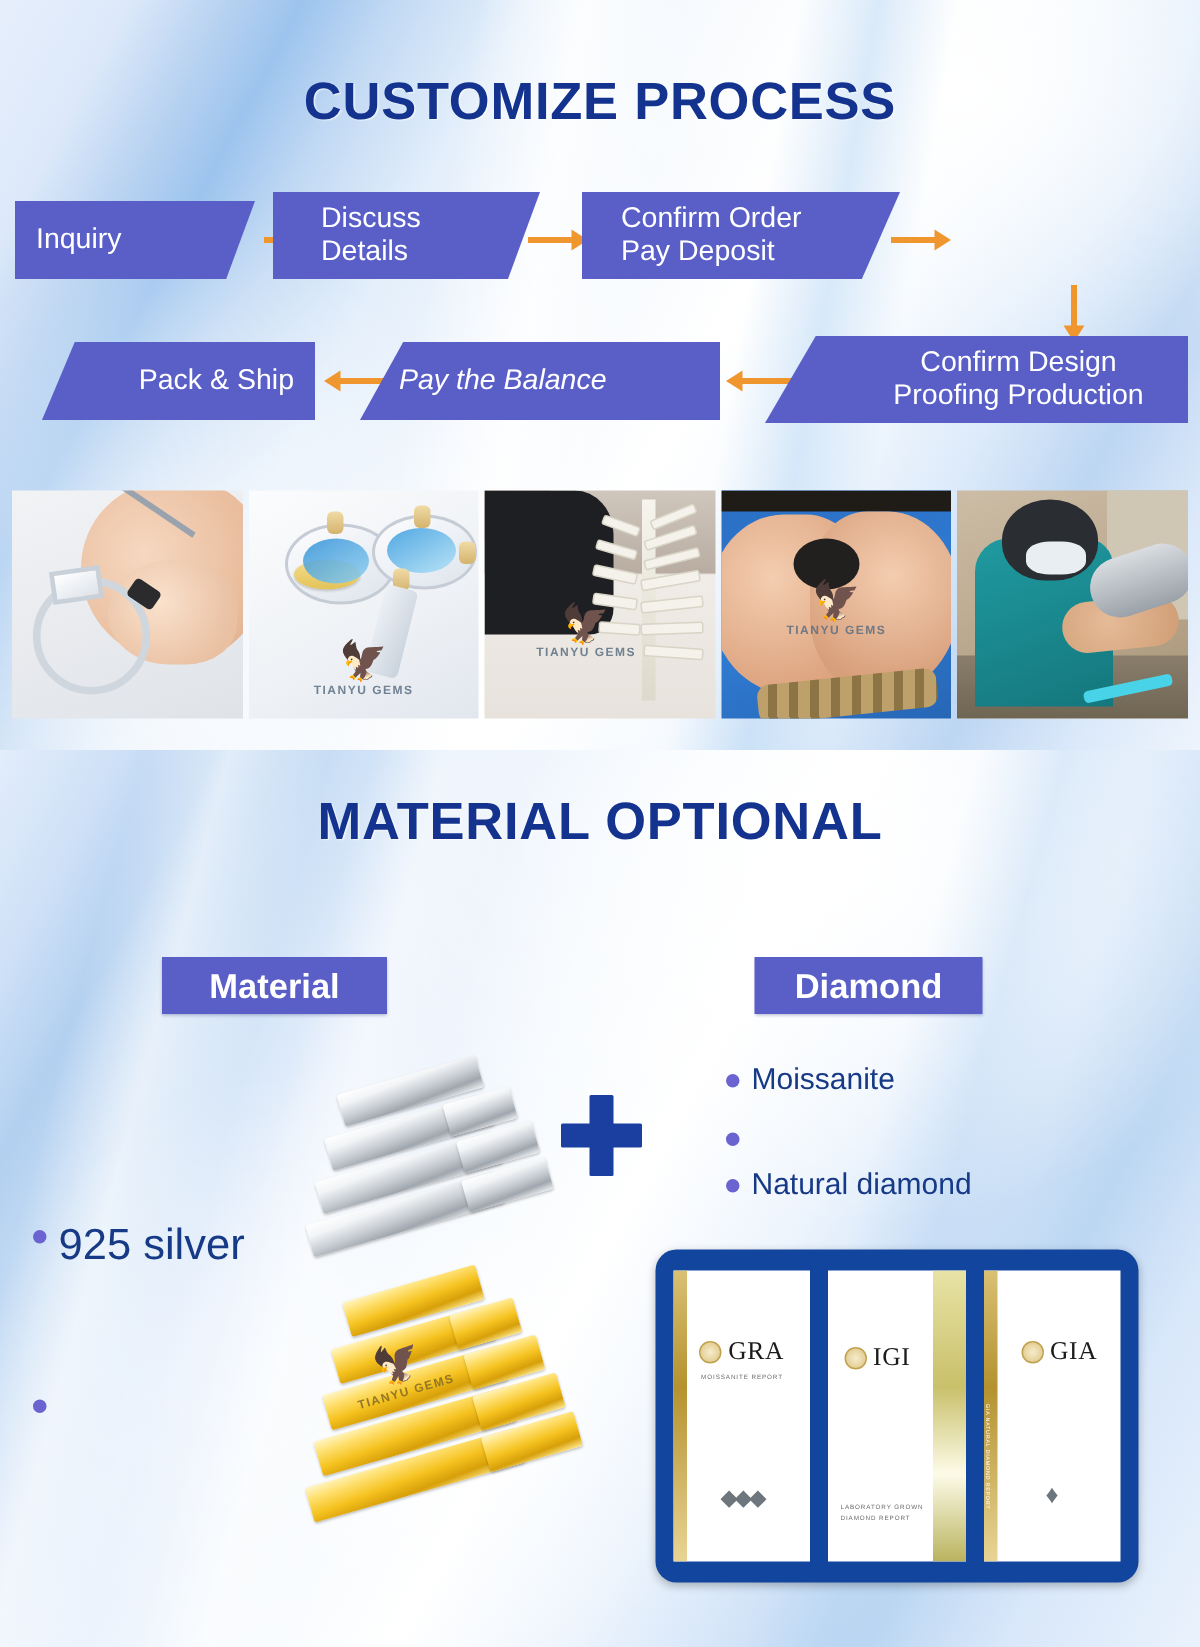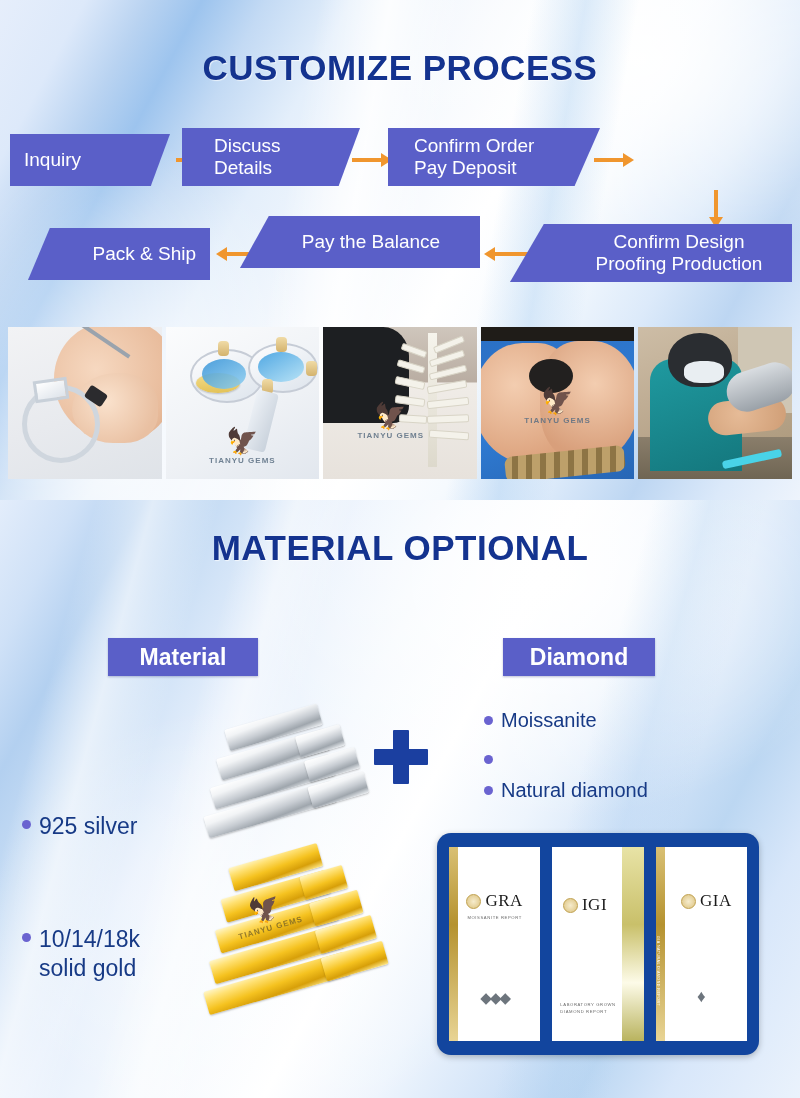--- a/index.html
+++ b/index.html
@@ -260,21 +260,21 @@
 
     <div class="pbox slant-l" style="left:28px; top:228px; width:182px; height:52px; justify-content:flex-end; padding-right:10px;">
       <span>Pack &amp; Ship</span>
     </div>
 
     <div class="arrow-h left" style="left:216px; top:249px; width:42px;">
       <div class="shaft"></div>
         <div class="head"></div>
     </div>
 
-    <div class="pbox slant-l" style="left:240px; top:216px; width:240px; height:52px; justify-content:center; padding-left:22px;">
+    <div class="pbox slant-l" style="left:240px; top:228px; width:240px; height:52px; justify-content:flex-start; padding-left:22px;font-style:italic;">
       <span>Pay the Balance</span>
     </div>
 
     <div class="arrow-h left" style="left:484px; top:249px; width:44px;">
       <div class="shaft"></div>
         <div class="head"></div>
     </div>
 
     <div class="pbox slant-l" style="left:510px; top:224px; width:282px; height:58px; flex-direction:column; padding-left:56px; align-items:center; justify-content:center;">
       <span>Confirm Design</span>
@@ -381,32 +381,28 @@
     <div class="bullet-item" style="margin-bottom:14px;">
       <span class="dot"></span>
     </div>
     <div class="bullet-item">
       <span class="dot"></span>
       <span>Natural diamond</span>
     </div>
   </div>
 
   <div class="bullet-list" style="left:22px; top:812px; width:230px;">
-    <div class="bullet-item" style="font-size:23px;">
+    <div class="bullet-item" style="font-size:29px;">
       <span class="dot"></span>
       <span>925 silver</span>
     </div>
   </div>
   <div class="bullet-list" style="left:22px; top:925px; width:230px;">
     <div class="bullet-item" style="font-size:23px;">
       <span class="dot"></span>
-      <span style="display:block;">
-        <span>10/14/18k</span><br>
-        <span>solid gold</span>
-      </span>
     </div>
   </div>
 
   <div class="bars">
 
     <div style="position:absolute; left:0; top:0; width:200px; height:170px; transform:rotate(-16deg);">
       <div class="bar silver" style="left:52px; top:14px;  width:96px; height:22px;"></div>
       <div class="bar silver" style="left:36px; top:40px;  width:112px; height:22px;"></div>
       <div class="bar silver" style="left:118px;top:40px;  width:46px; height:22px;"></div>
       <div class="bar silver" style="left:22px; top:66px;  width:124px; height:22px;"></div>

